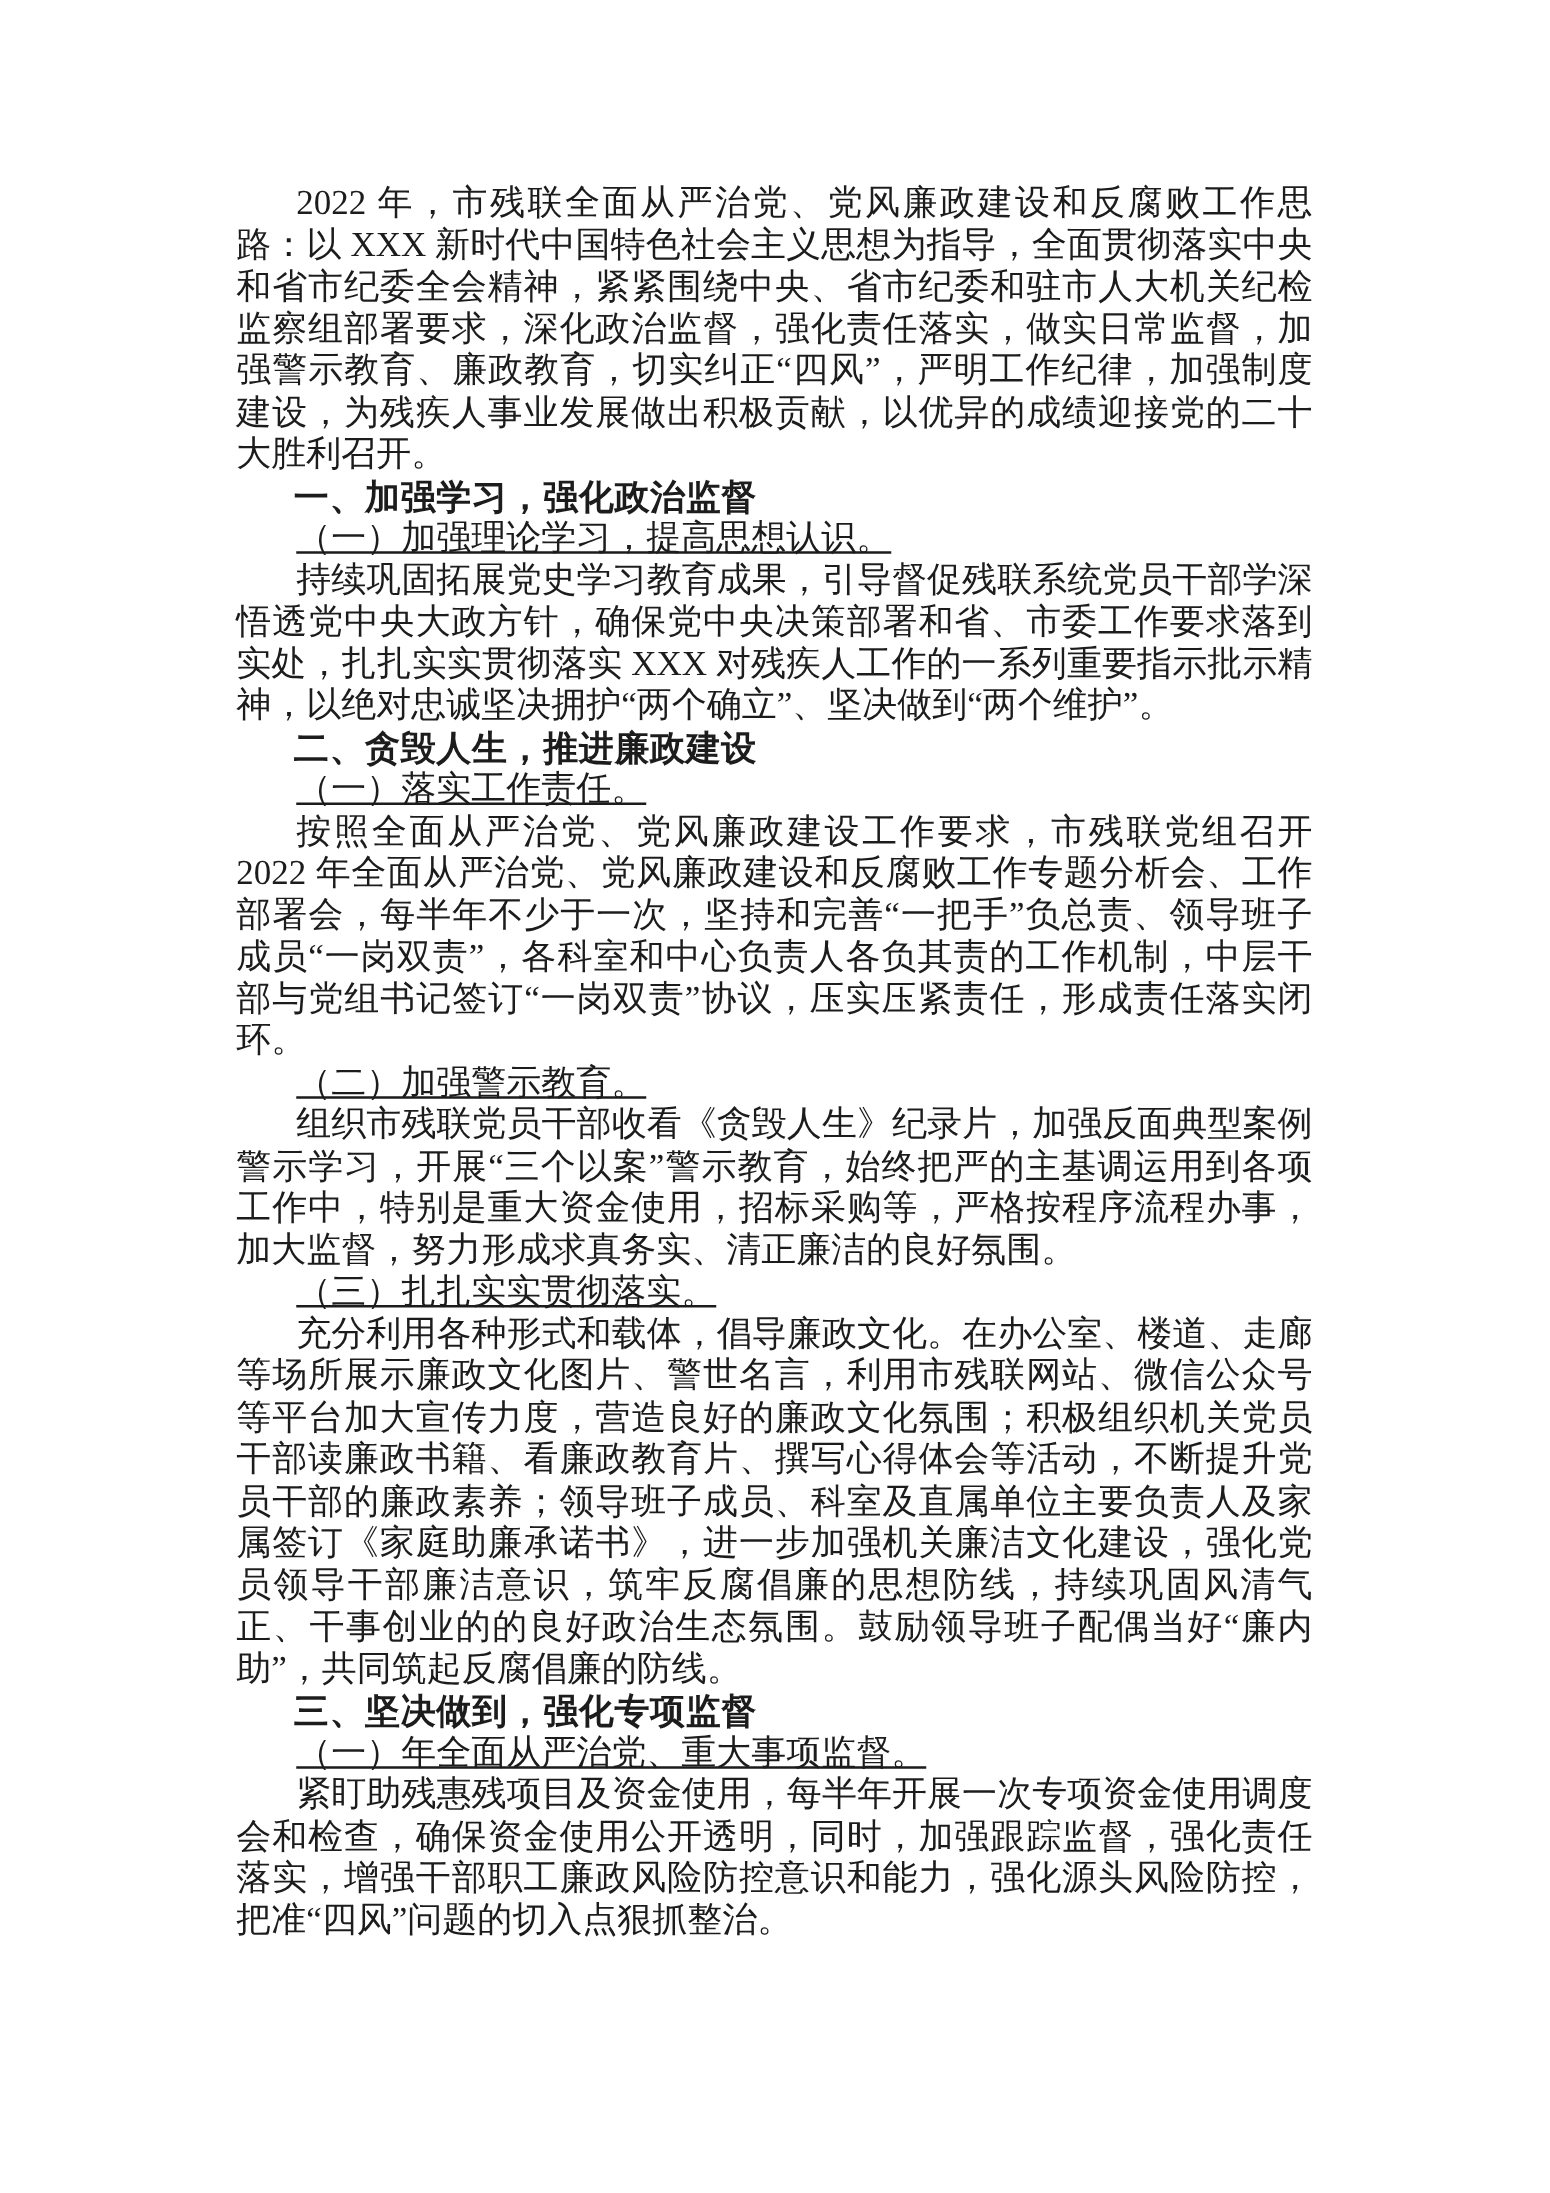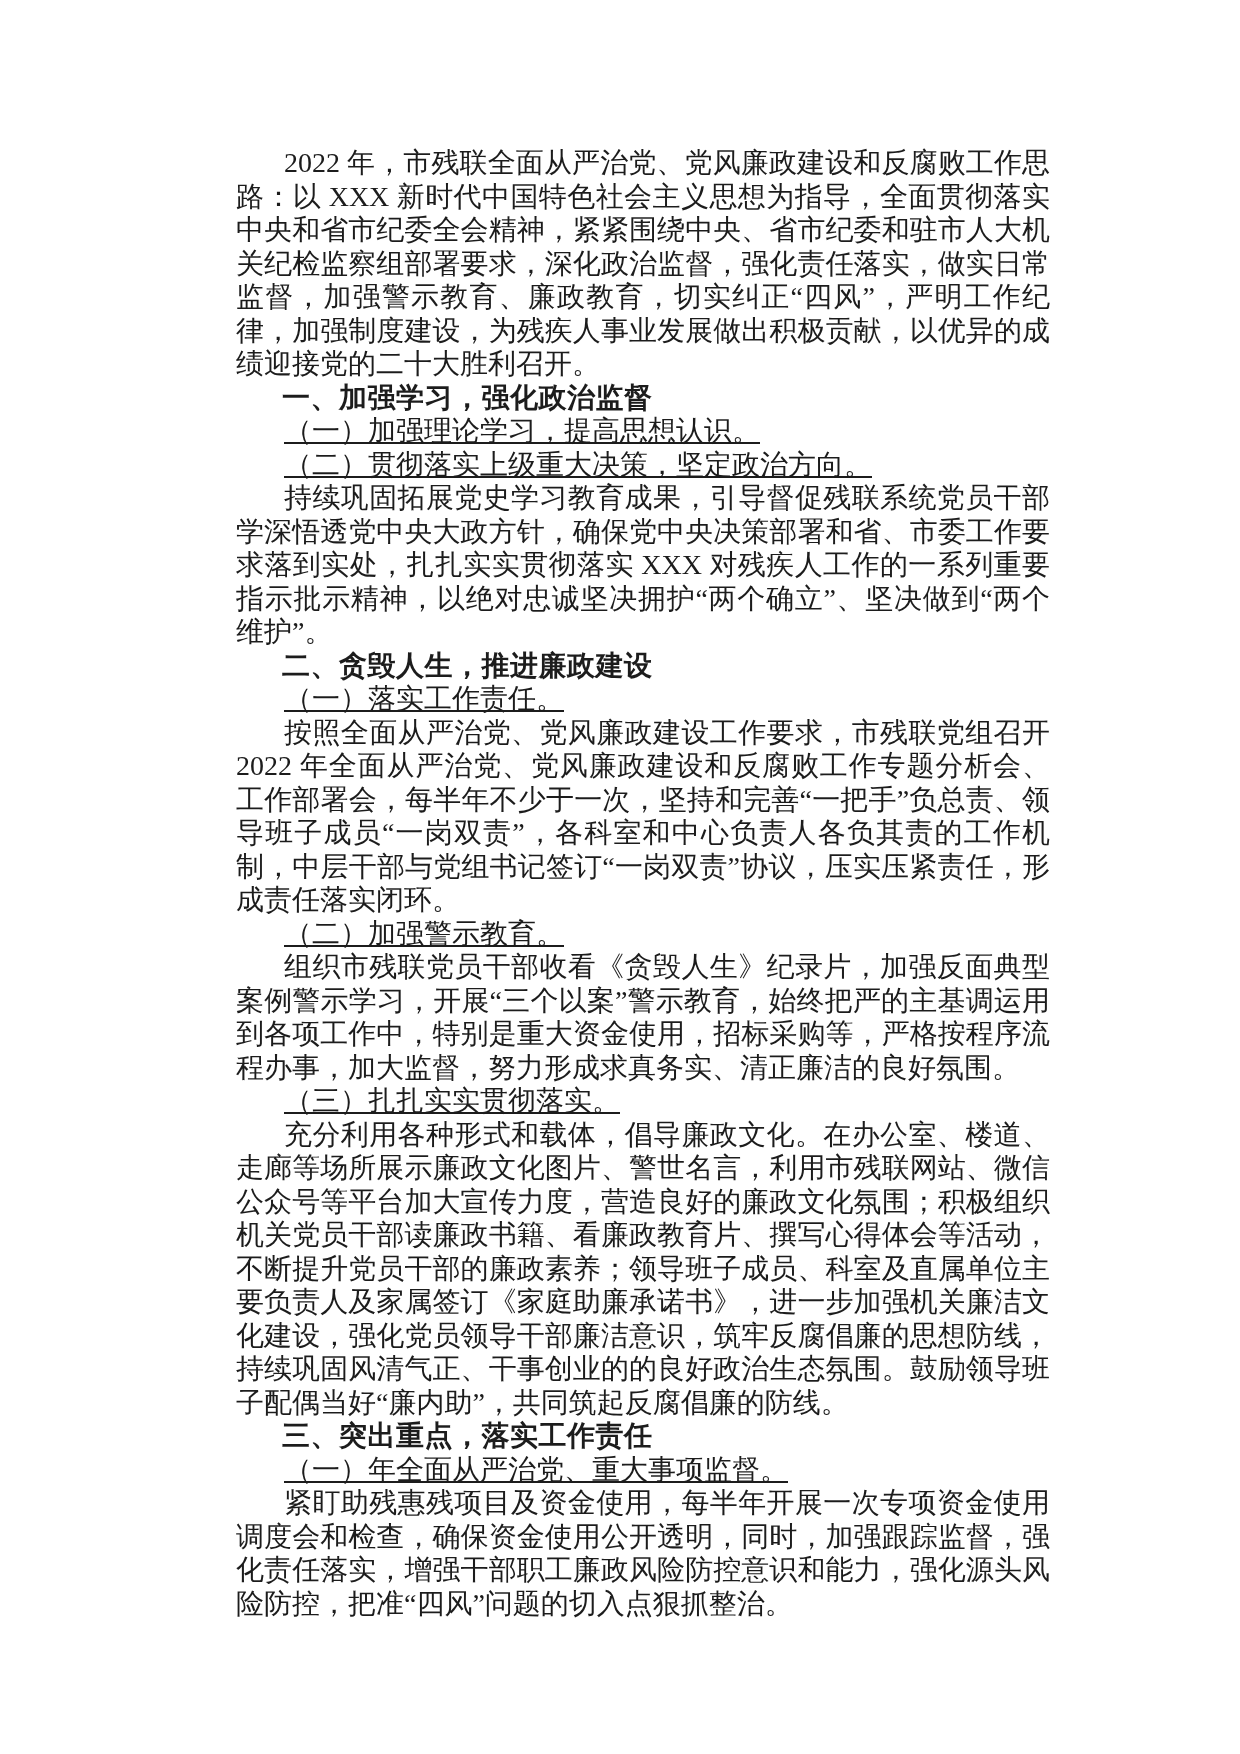--- a/index.html
+++ b/index.html
@@ -14,21 +14,20 @@
     background: #ffffff;
     box-sizing: border-box;
     padding: 146px 190px 0 189px;
     overflow: hidden;
   }
   .doc-body {
     font-family: "Liberation Serif", "DejaVu Serif", serif;
     font-size: 28px;
     line-height: 33.5px;
     color: #1c1c1c;
-    margin-left: 47px;
   }
   .para {
     margin: 0;
     text-align: justify;
     text-indent: 48px;
   }
   .clause-heading {
     margin: 0;
     text-align: justify;
     text-indent: 48px;
@@ -43,26 +42,25 @@
   }
 </style>
 </head>
 <body>
 
 <div class="page">
   <div class="doc-body">
     <p class="para">2022 年，市残联全面从严治党、党风廉政建设和反腐败工作思路：以 XXX 新时代中国特色社会主义思想为指导，全面贯彻落实中央和省市纪委全会精神，紧紧围绕中央、省市纪委和驻市人大机关纪检监察组部署要求，深化政治监督，强化责任落实，做实日常监督，加强警示教育、廉政教育，切实纠正“四风”，严明工作纪律，加强制度建设，为残疾人事业发展做出积极贡献，以优异的成绩迎接党的二十大胜利召开。</p>
     <p class="section-heading">一、加强学习，强化政治监督</p>
     <p class="clause-heading">（一）加强理论学习，提高思想认识。</p>
-    <p class="clause-heading">（二）贯彻落实上级重大决策，坚定政治方向。</p>
     <p class="para">持续巩固拓展党史学习教育成果，引导督促残联系统党员干部学深悟透党中央大政方针，确保党中央决策部署和省、市委工作要求落到实处，扎扎实实贯彻落实 XXX 对残疾人工作的一系列重要指示批示精神，以绝对忠诚坚决拥护“两个确立”、坚决做到“两个维护”。</p>
     <p class="section-heading">二、贪毁人生，推进廉政建设</p>
     <p class="clause-heading">（一）落实工作责任。</p>
     <p class="para">按照全面从严治党、党风廉政建设工作要求，市残联党组召开 2022 年全面从严治党、党风廉政建设和反腐败工作专题分析会、工作部署会，每半年不少于一次，坚持和完善“一把手”负总责、领导班子成员“一岗双责”，各科室和中心负责人各负其责的工作机制，中层干部与党组书记签订“一岗双责”协议，压实压紧责任，形成责任落实闭环。</p>
     <p class="clause-heading">（二）加强警示教育。</p>
     <p class="para">组织市残联党员干部收看《贪毁人生》纪录片，加强反面典型案例警示学习，开展“三个以案”警示教育，始终把严的主基调运用到各项工作中，特别是重大资金使用，招标采购等，严格按程序流程办事，加大监督，努力形成求真务实、清正廉洁的良好氛围。</p>
     <p class="clause-heading">（三）扎扎实实贯彻落实。</p>
     <p class="para">充分利用各种形式和载体，倡导廉政文化。在办公室、楼道、走廊等场所展示廉政文化图片、警世名言，利用市残联网站、微信公众号等平台加大宣传力度，营造良好的廉政文化氛围；积极组织机关党员干部读廉政书籍、看廉政教育片、撰写心得体会等活动，不断提升党员干部的廉政素养；领导班子成员、科室及直属单位主要负责人及家属签订《家庭助廉承诺书》，进一步加强机关廉洁文化建设，强化党员领导干部廉洁意识，筑牢反腐倡廉的思想防线，持续巩固风清气正、干事创业的的良好政治生态氛围。鼓励领导班子配偶当好“廉内助”，共同筑起反腐倡廉的防线。</p>
-    <p class="section-heading">三、突出重点，落实工作责任</p>
+    <p class="section-heading">三、坚决做到，强化专项监督</p>
     <p class="clause-heading">（一）年全面从严治党、重大事项监督。</p>
     <p class="para">紧盯助残惠残项目及资金使用，每半年开展一次专项资金使用调度会和检查，确保资金使用公开透明，同时，加强跟踪监督，强化责任落实，增强干部职工廉政风险防控意识和能力，强化源头风险防控，把准“四风”问题的切入点狠抓整治。</p>
   </div>
 </div>
 
 </body></html>

